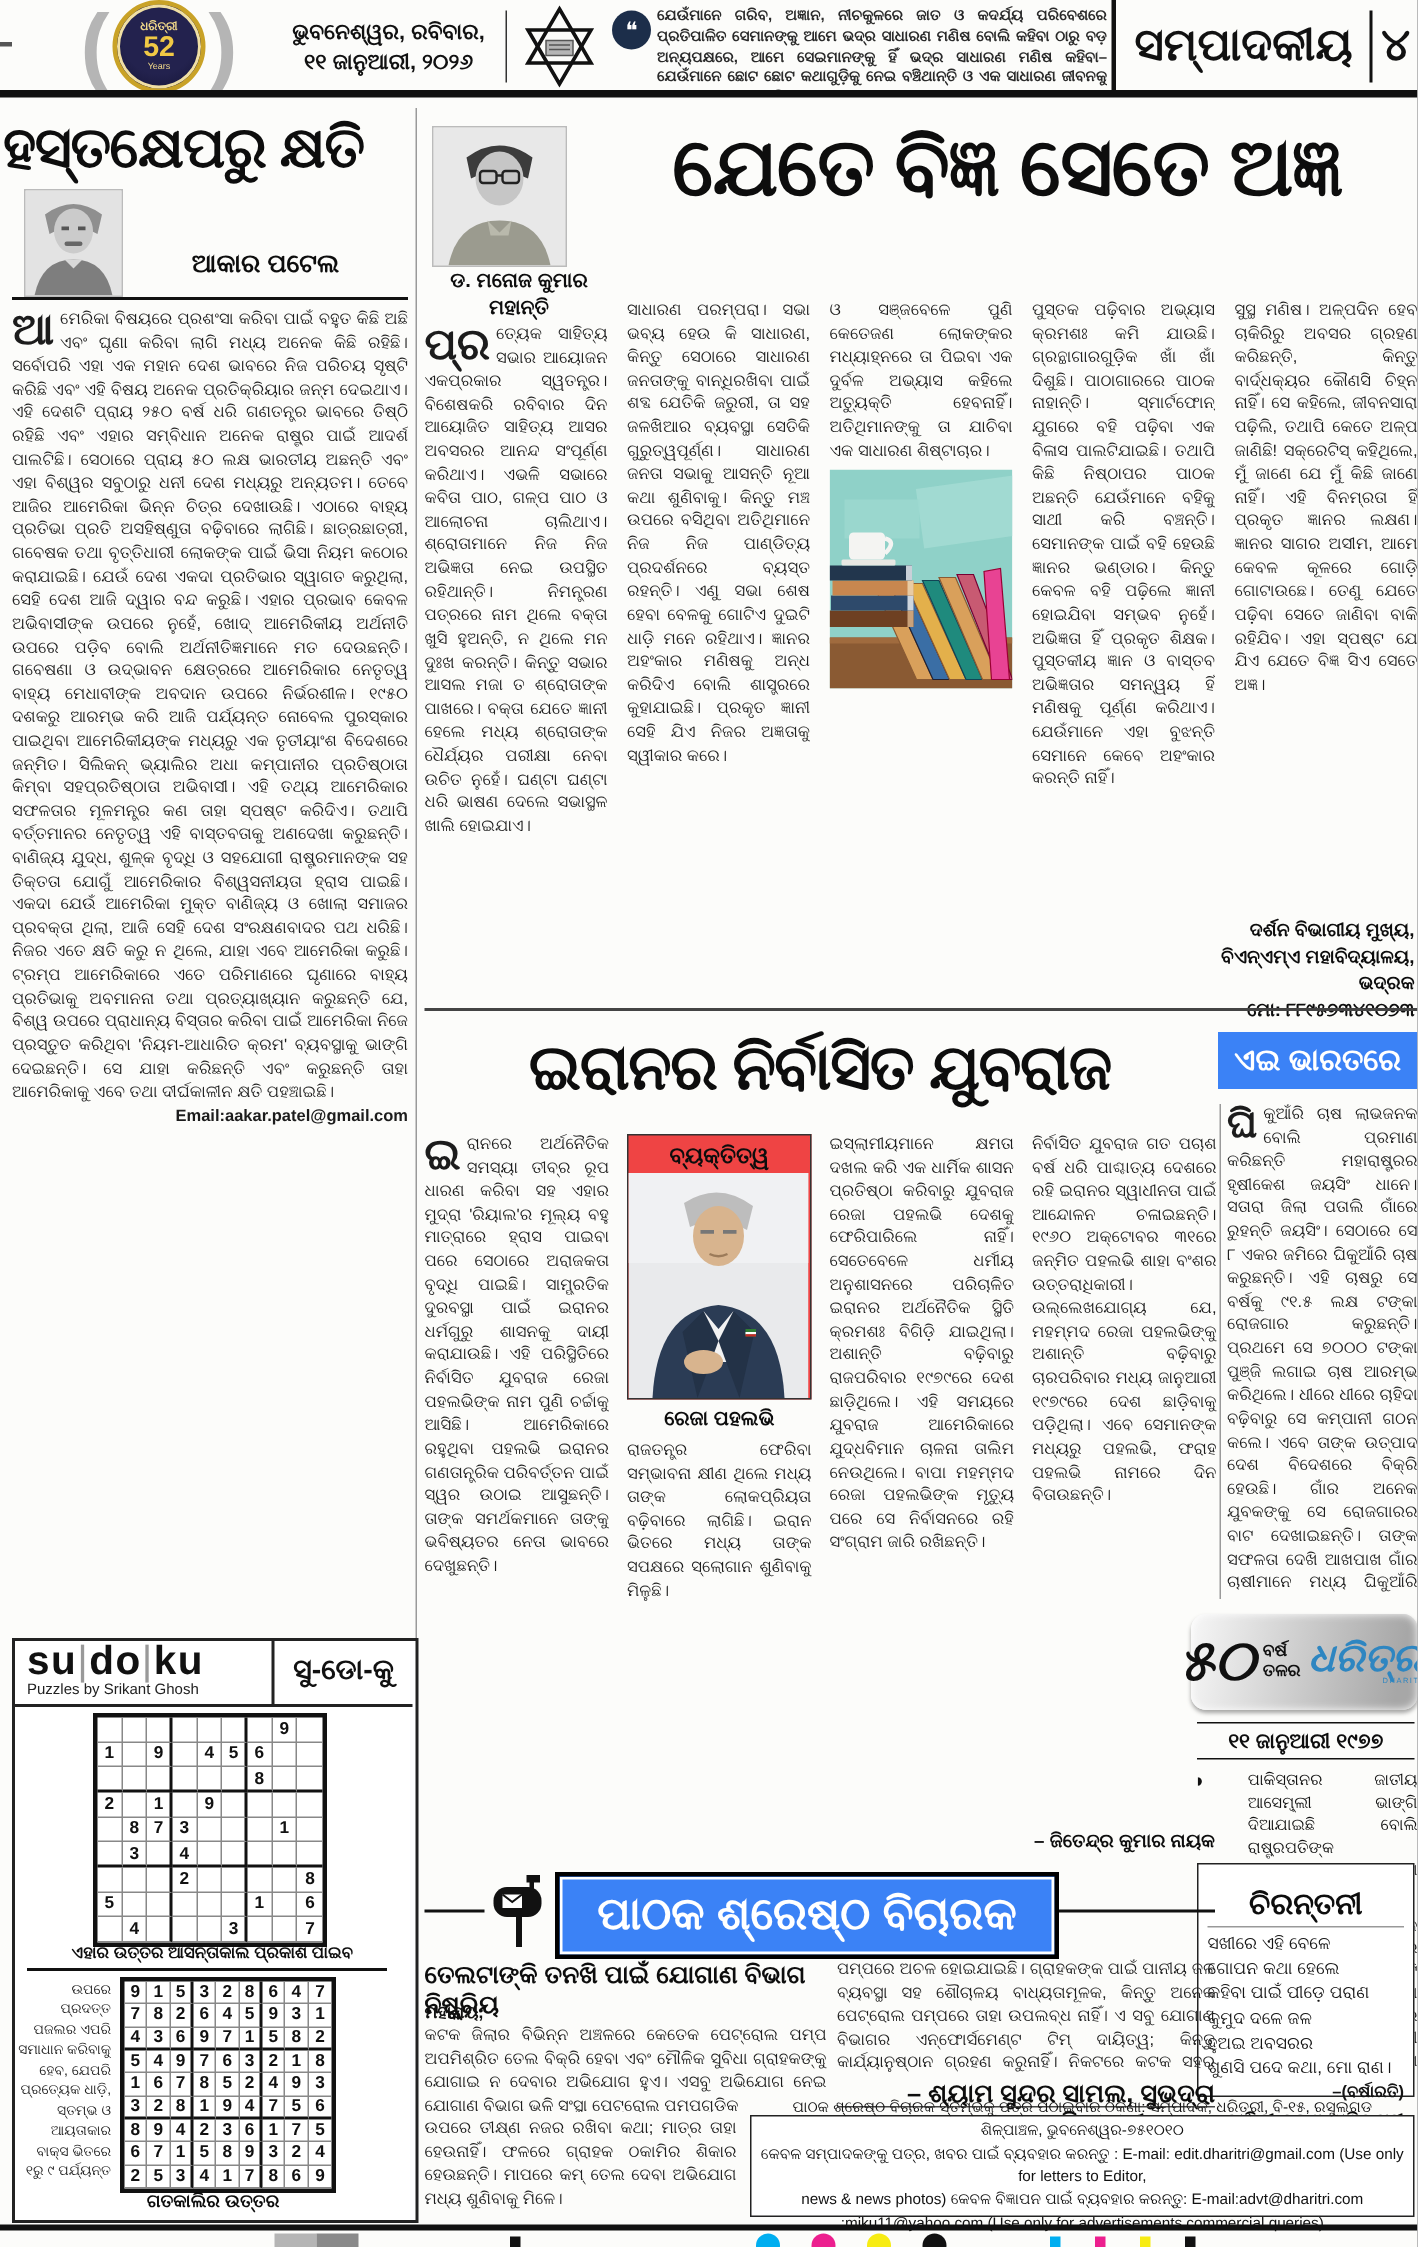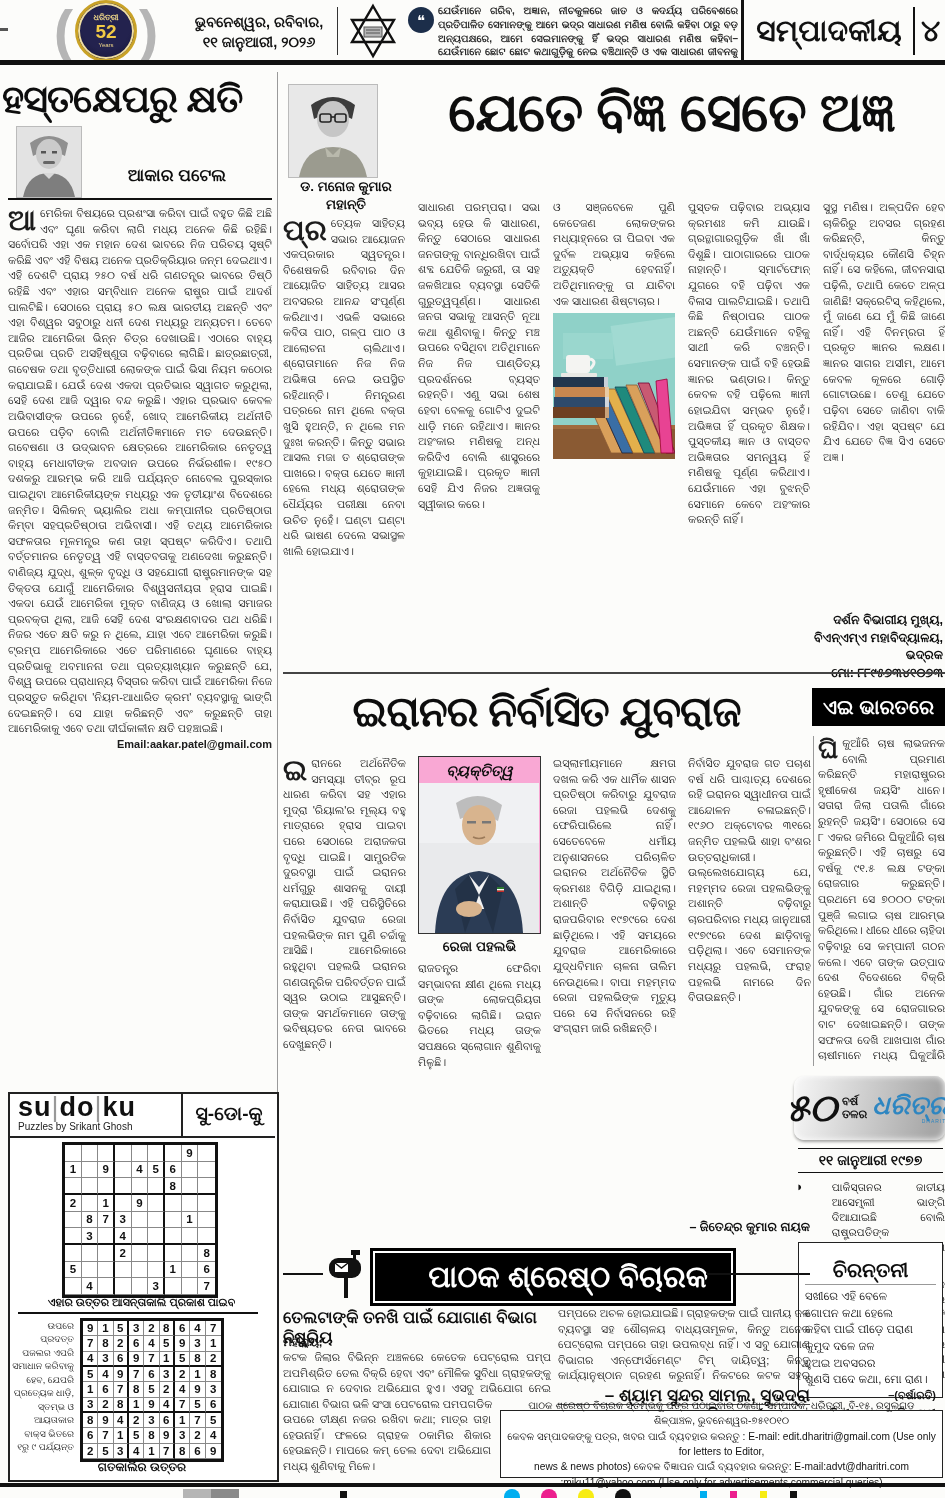--- a/index.html
+++ b/index.html
@@ -6,21 +6,21 @@
   .page{position:relative;width:945px;height:1498px;background:#fcfcfa;font-family:"Liberation Sans",sans-serif;color:#111;overflow:hidden;margin:0 auto;}
   .abs{position:absolute;}
   .bt{font-size:11px;line-height:1.42;text-align:justify;color:#1c1c1c;overflow:hidden;}
   .dropcap{float:left;font-size:29px;line-height:.95;font-weight:bold;padding:1px 4px 0 0;}
   .rule{background:#111;}
   .hl{font-weight:bold;color:#0d0d0d;}
   .center{text-align:center;}
   .right{text-align:right;}
   .photo{background:linear-gradient(180deg,#ececec,#cfcfcf);border:1px solid #bbb;overflow:hidden;}
   .quote-badge{width:26px;height:26px;border-radius:50%;background:#1c2e4a;color:#fff;font-size:15px;line-height:27px;text-align:center;}
-  .black-banner{background:#000000;color:#fff;font-weight:bold;display:flex;align-items:center;justify-content:center;}
+  .black-banner{background:#3b82f6;color:#fff;font-weight:bold;display:flex;align-items:center;justify-content:center;}
   .emblem{width:56px;height:56px;border-radius:50%;border:3px solid #c9a227;background:radial-gradient(circle at 50% 40%,#23224e 55%,#141333 100%);box-shadow:0 0 0 2px #f0dfa4 inset;display:flex;flex-direction:column;align-items:center;justify-content:center;}
   .emblem .p{color:#f1d98a;font-size:8px;font-weight:bold;line-height:1;}
   .emblem .n{color:#f1c945;font-size:19px;font-weight:bold;line-height:1.05;}
   .emblem .y{color:#f1d98a;font-size:6px;line-height:1;}
   .paren{color:#b5b5b5;font-size:58px;font-weight:bold;line-height:56px;}
   .badge50{background:linear-gradient(100deg,#f7f7f7,#cfcfcf 45%,#a7a7a7 90%);border-radius:10px;box-shadow:0 2px 3px rgba(0,0,0,.35), inset 0 0 6px #fff;display:flex;align-items:center;justify-content:center;gap:5px;}
   .badge50 .fifty{font-size:38px;font-weight:bold;font-style:italic;line-height:1;color:#101010;}
   .badge50 .mid{font-size:11.5px;font-weight:bold;width:42px;line-height:1.15;color:#101010;}
   .badge50 .brand{font-size:26px;font-weight:bold;font-style:italic;color:#2e86c1;line-height:1;}
   .badge50 .sub{font-size:5px;color:#2e86c1;letter-spacing:1px;text-align:right;}
@@ -155,21 +155,21 @@
     <div>ମୋ: ୮୮୯୫୭୩୪୧୦୭୩</div>
   </div>
   <div class="abs" style="left:283px;top:672px;width:662px;height:1.5px;background:#444;"></div>
 
   <div class="abs center hl" style="left:283px;top:682px;width:527px;height:62px;font-size:42px;line-height:60px;letter-spacing:-1px;">ଇରାନର ନିର୍ବାସିତ ଯୁବରାଜ</div>
   <div class="abs bt" style="left:283px;top:756px;width:123px;height:478px;">
     <span class="dropcap">ଇ</span>
     <span>ରାନରେ ଅର୍ଥନୈତିକ ସମସ୍ୟା ତୀବ୍ର ରୂପ ଧାରଣ କରିବା ସହ ଏହାର ମୁଦ୍ରା 'ରିୟାଲ'ର ମୂଲ୍ୟ ବହୁ ମାତ୍ରାରେ ହ୍ରାସ ପାଇବା ପରେ ସେଠାରେ ଅରାଜକତା ବୃଦ୍ଧି ପାଇଛି। ସାମ୍ପ୍ରତିକ ଦୁରବସ୍ଥା ପାଇଁ ଇରାନର ଧର୍ମଗୁରୁ ଶାସନକୁ ଦାୟୀ କରାଯାଉଛି। ଏହି ପରିସ୍ଥିତିରେ ନିର୍ବାସିତ ଯୁବରାଜ ରେଜା ପହଲଭିଙ୍କ ନାମ ପୁଣି ଚର୍ଚ୍ଚାକୁ ଆସିଛି। ଆମେରିକାରେ ରହୁଥିବା ପହଲଭି ଇରାନର ଗଣତାନ୍ତ୍ରିକ ପରିବର୍ତ୍ତନ ପାଇଁ ସ୍ୱର ଉଠାଇ ଆସୁଛନ୍ତି। ତାଙ୍କ ସମର୍ଥକମାନେ ତାଙ୍କୁ ଭବିଷ୍ୟତର ନେତା ଭାବରେ ଦେଖୁଛନ୍ତି।</span>
   </div>
   <div class="abs" style="left:418px;top:756px;width:123px;">
-    <div style="border:1.2px solid #333;background:#f9a8d4;font-style:italic;">
+    <div style="border:1.2px solid #333;background:#ef4444;">
       <div class="center hl" style="font-size:15px;padding:5px 0 3px;">ବ୍ୟକ୍ତିତ୍ୱ</div>
       <div>
           <svg width="120" height="150" viewBox="0 0 120 150" style="display:block;">
         <rect width="120" height="150" fill="#e9eaec"></rect>
         <rect width="120" height="60" fill="#f0f1f3"></rect>
         <path d="M37 20 q23 -15 46 2 l-4 16 q-19 -11 -38 -2 z" fill="#bdbdbd"></path>
         <ellipse cx="60" cy="42" rx="17" ry="20" fill="#d8b48e"></ellipse>
         <rect x="48" y="38" width="9" height="2.5" fill="#777"></rect>
             <rect x="63" y="38" width="9" height="2.5" fill="#777"></rect>
         <path d="M54 54 q6 3 12 0" stroke="#9c7b5a" fill="none" stroke-width="1.5"></path>
@@ -234,21 +234,21 @@
   <div class="abs" style="left:327px;top:1250px;">
     <svg width="38" height="50" viewBox="0 0 38 50">
       <rect x="17" y="28" width="4" height="20" fill="#111"></rect>
       <rect x="2" y="8" width="32" height="20" rx="9" fill="#111"></rect>
       <rect x="26" y="0" width="3" height="11" fill="#111"></rect>
         <rect x="24" y="0" width="9" height="5" fill="#111"></rect>
       <rect x="8" y="13" width="13" height="9" fill="#fff"></rect>
       <path d="M8 13 l6.5 5 l6.5 -5" stroke="#111" stroke-width="1.4" fill="none"></path>
     </svg>
   </div>
-  <div class="abs black-banner" style="left:370px;top:1248px;width:330px;height:52px;font-size:30px;border:3px solid #000;box-shadow:0 0 0 2px #fff inset;padding-left:30px;">ପାଠକ ଶ୍ରେଷ୍ଠ ବିଚାରକ</div>
+  <div class="abs black-banner" style="left:370px;top:1248px;width:330px;height:52px;font-size:30px;border:3px solid #000;box-shadow:0 0 0 2px #fff inset;">ପାଠକ ଶ୍ରେଷ୍ଠ ବିଚାରକ</div>
   <div class="abs" style="left:706px;top:1273px;width:104px;height:1.5px;background:#111;"></div>
 
   <div class="abs hl" style="left:283px;top:1308px;width:270px;font-size:16.5px;line-height:1.2;">ତେଲଟାଙ୍କି ତନଖି ପାଇଁ ଯୋଗାଣ ବିଭାଗ ନିଷ୍କ୍ରିୟ</div>
   <div class="abs" style="left:283px;top:1336px;width:90px;font-size:11.5px;font-weight:bold;">ମହାଶୟ,</div>
   <div class="abs bt" style="left:283px;top:1350px;width:268px;height:58px;">କଟକ ଜିଲାର ବିଭିନ୍ନ ଅଞ୍ଚଳରେ କେତେକ ପେଟ୍ରୋଲ ପମ୍ପ ଅପମିଶ୍ରିତ ତେଲ ବିକ୍ରି ହେବା ଏବଂ ମୌଳିକ ସୁବିଧା ଗ୍ରାହକଙ୍କୁ ଯୋଗାଇ ନ ଦେବାର ଅଭିଯୋଗ ହୁଏ। ଏସବୁ ଅଭିଯୋଗ ନେଇ ଯୋଗାଣ ବିଭାଗ ଭଳି ସଂସ୍ଥା ପେଟ୍ରୋଲ ପମ୍ପଗୁଡ଼ିକ</div>
   <div class="abs bt" style="left:283px;top:1412px;width:208px;height:64px;">ଉପରେ ତୀକ୍ଷ୍ଣ ନଜର ରଖିବା କଥା; ମାତ୍ର ତାହା ହେଉନାହିଁ। ଫଳରେ ଗ୍ରାହକ ଠକାମିର ଶିକାର ହେଉଛନ୍ତି। ମାପରେ କମ୍ ତେଲ ଦେବା ଅଭିଯୋଗ ମଧ୍ୟ ଶୁଣିବାକୁ ମିଳେ।</div>
   <div class="abs bt" style="left:558px;top:1306px;width:252px;height:78px;">ପମ୍ପରେ ଅଚଳ ହୋଇଯାଇଛି। ଗ୍ରାହକଙ୍କ ପାଇଁ ପାନୀୟ ଜଳ ବ୍ୟବସ୍ଥା ସହ ଶୌଚାଳୟ ବାଧ୍ୟତାମୂଳକ, କିନ୍ତୁ ଅନେକ ପେଟ୍ରୋଲ ପମ୍ପରେ ତାହା ଉପଲବ୍ଧ ନାହିଁ। ଏ ସବୁ ଯୋଗାଣ ବିଭାଗର ଏନ୍‌ଫୋର୍ସମେଣ୍ଟ ଟିମ୍ ଦାୟିତ୍ୱ; କିନ୍ତୁ କାର୍ଯ୍ୟାନୁଷ୍ଠାନ ଗ୍ରହଣ କରୁନାହିଁ। ନିକଟରେ କଟକ ସହର ଉପକଣ୍ଠରେ ଥିବା ଗୋଟିଏ ପେଟ୍ରୋଲ ପମ୍ପରେ ଚଢ଼ାଉ ହେବା ପରେ ଏନ୍‌ଫୋର୍ସମେଣ୍ଟ ଟିମ୍ କି ରିପୋର୍ଟ ଦେଇଥିଲା ସେ ସମ୍ପର୍କରେ କିଛି ଜାଣି ହେଲାନାହିଁ। ପ୍ରଶାସନ ଏହି ଘଟଣାକୁ ହାଲୁକା ଭାବେ ନ ନେଇ ତୁରନ୍ତ ଦୃଷ୍ଟି ଦିଅନ୍ତୁ।</div>
   <div class="abs right hl" style="left:558px;top:1386px;width:252px;font-size:17px;">– ଶ୍ୟାମ ସୁନ୍ଦର ସାମଲ, ସୁଭଦ୍ରା ନଗର, ବିଡ଼ାନାସୀ, କଟକ</div>
   <div class="abs" style="left:558px;top:1404px;width:252px;height:1px;background:#444;"></div>
 

